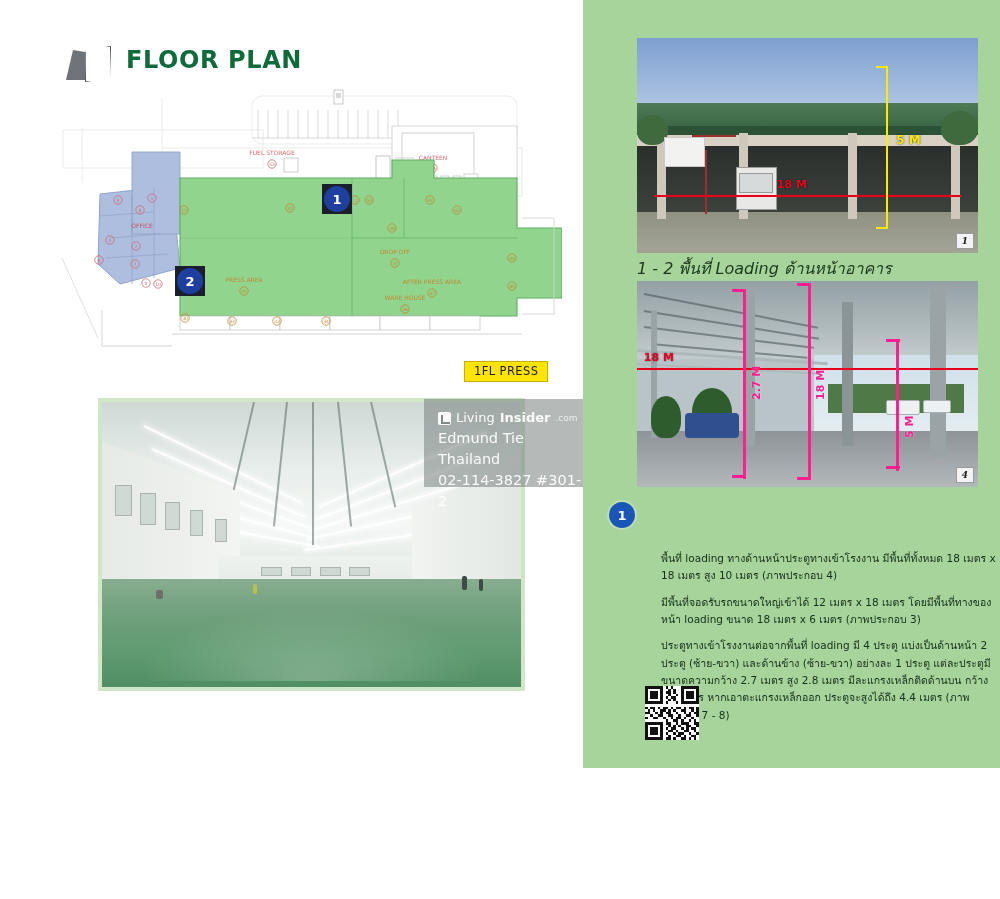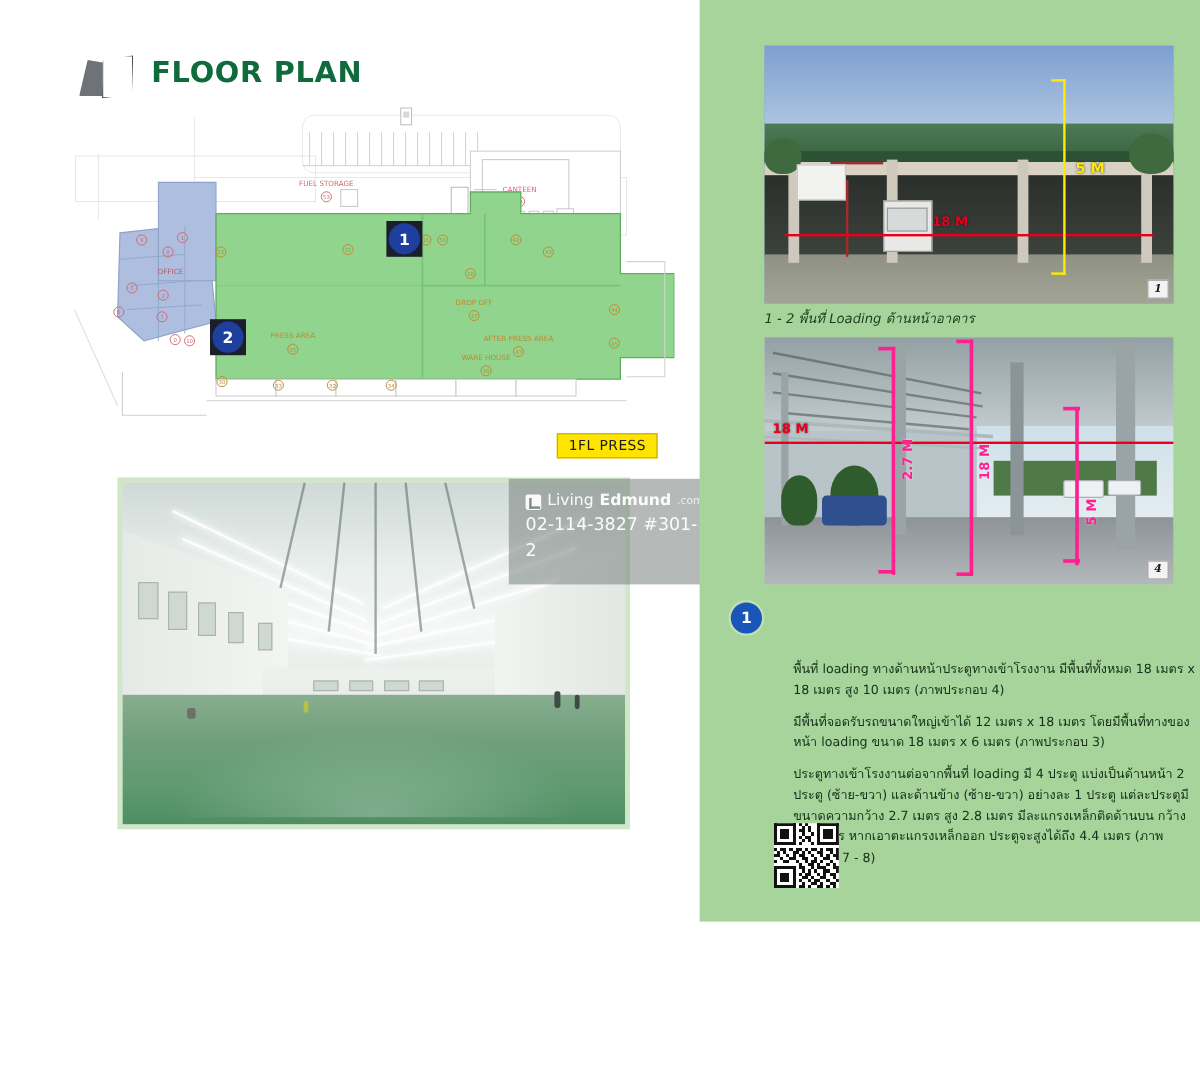--- a/index.html
+++ b/index.html
@@ -160,21 +160,21 @@
 
   .photo-badge {
     position:absolute; right:4px; bottom:4px; width:18px; height:16px;
     background:#f3f3f3; border:1px solid #9b9b9b; color:#1a1a1a;
     font-size:9px; font-style:italic; font-weight:bold;
     display:flex; align-items:center; justify-content:center;
     font-family:"DejaVu Serif","Liberation Serif",serif;
   }
 
   #photo1-caption {
-    position:absolute; left:54px; top:256px; font-size:11px; color:#1d3a1d;
+    position:absolute; left:54px; top:256px; font-size:16px; color:#1d3a1d;
     font-style:italic; font-family:"DejaVu Sans","Liberation Sans",sans-serif;
   }
 
   
   #photo2 {
     position:absolute; left:54px; top:281px; width:341px; height:206px;
     overflow:hidden; background:#b9c4c9;
   }
   .p2-roof { position:absolute; left:0; top:0; width:100%; height:38%;
     background:linear-gradient(to bottom,#93a0a4,#c3ccce); }
@@ -495,23 +495,24 @@
         <div class="ip-person" style="left:86%; top:61%; width:5px; height:14px;"></div>
         <div class="ip-person" style="left:90%; top:62%; width:4px; height:12px;"></div>
         <div class="ip-person" style="left:13%; top:66%; width:7px; height:9px; background:#6d6f68;"></div>
       </div>
     </div>
 
     <div id="watermark">
       <div id="wm-brand">
         <span class="wm-logo"></span>
         <span class="b1">Living</span>
-          <span class="b2">Edmund</span>
+          <span class="b2">Insider</span>
           <span class="b3">.com</span>
       </div>
+      <div id="wm-l2">Edmund Tie Thailand</div>
       <div id="wm-l3">02-114-3827 #301-2</div>
     </div>
 
   </div>
 
   <div id="right-panel">
 
     <div id="photo1">
       <div class="p1-sky"></div>
       <div class="p1-roof"></div>

